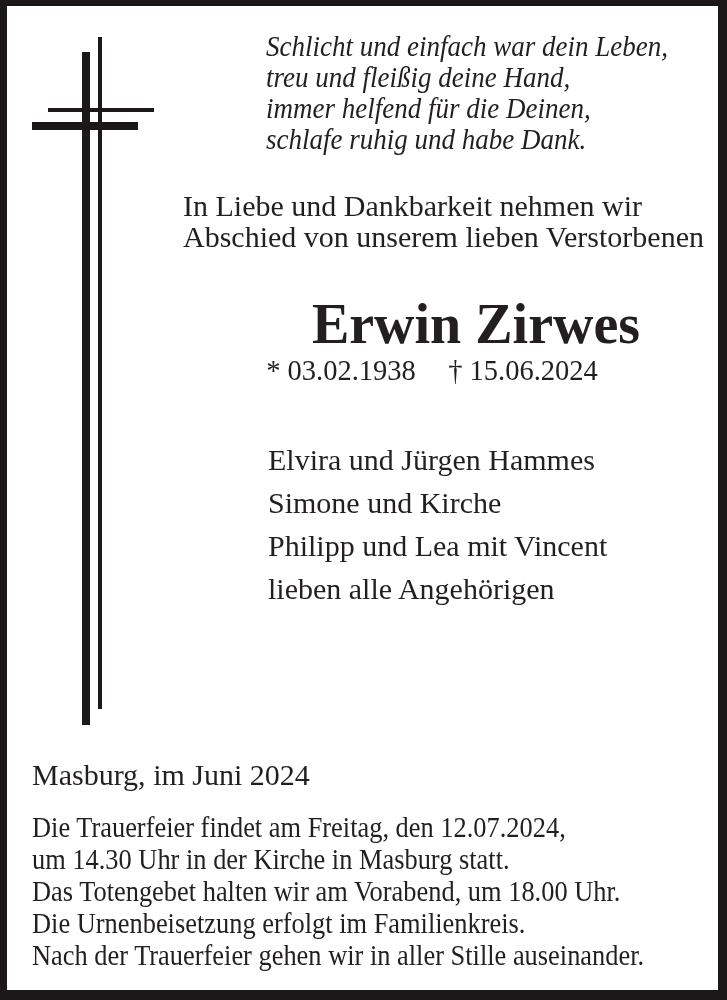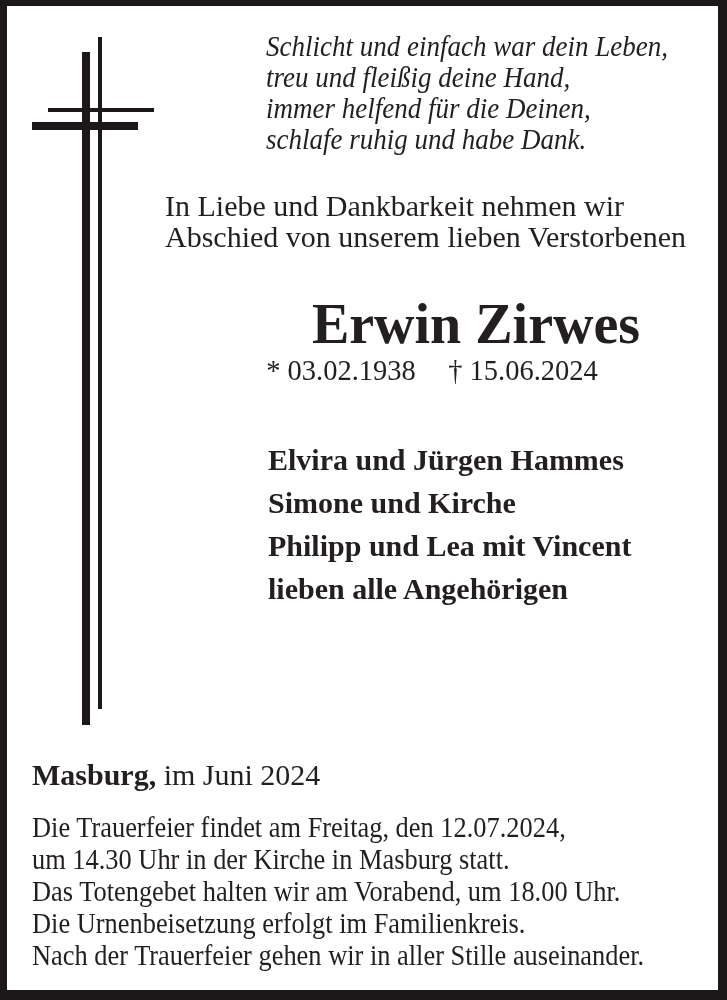--- a/index.html
+++ b/index.html
@@ -38,21 +38,21 @@
 
   .verse {
     left: 266px; top: 30px;
     font-style: italic;
     font-size: 30px; line-height: 31px;
     transform: scaleX(0.90);
     transform-origin: left top;
   }
 
   .intro {
-    left: 165px; top: 190px;
+    left: 183px; top: 190px;
     font-size: 30px; line-height: 31px;
   }
 
   .deceased-name {
     left: 435px; top: 296px;
     transform: translateX(-50%);
     font-size: 56px; line-height: 56px;
     font-weight: bold;
     letter-spacing: 0px;
     margin-left: 41px;
@@ -61,29 +61,29 @@
   .dates {
     left: 432px; top: 354px;
     transform: translateX(-50%) scaleX(0.95);
     display: flex; gap: 34px;
     font-size: 30px; line-height: 31px;
   }
 
   .mourners {
     left: 268px; top: 440px;
     font-size: 30px; line-height: 39px;
-    font-weight: bold;
+    font-weight: normal;
   }
   .mourner-entry { margin-bottom: 4px; }
 
   .place-date {
     left: 32px; top: 759px;
     font-size: 30px; line-height: 31px;
   }
-  .place-date .place { font-weight: bold; text-align: right; }
+  .place-date .place { font-weight: normal; text-align: right; }
 
   .funeral {
     left: 32px; top: 811px;
     font-size: 30px; line-height: 32px;
     transform: scaleX(0.88);
     transform-origin: left top;
   }
 </style>
 </head>
 <body>

